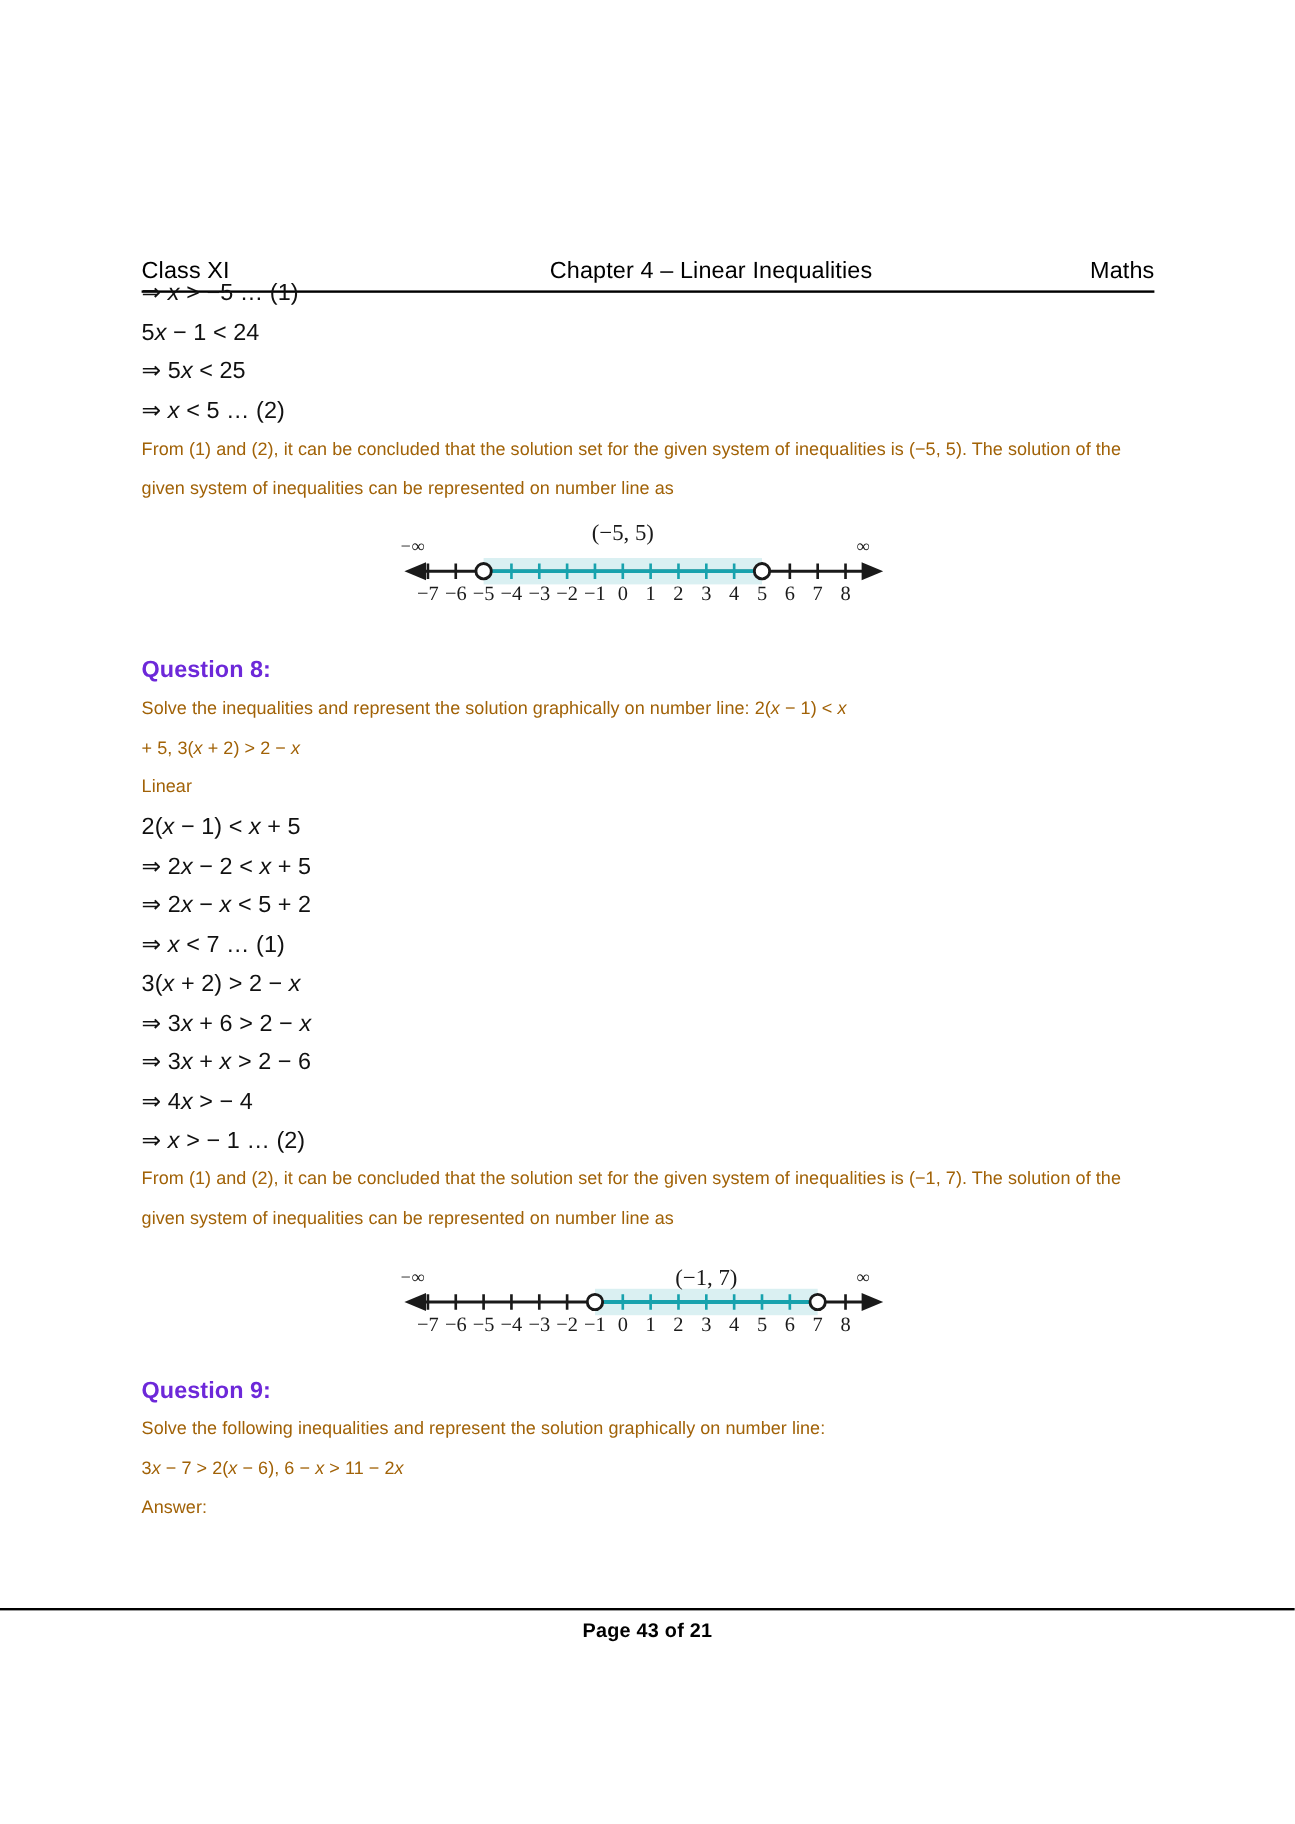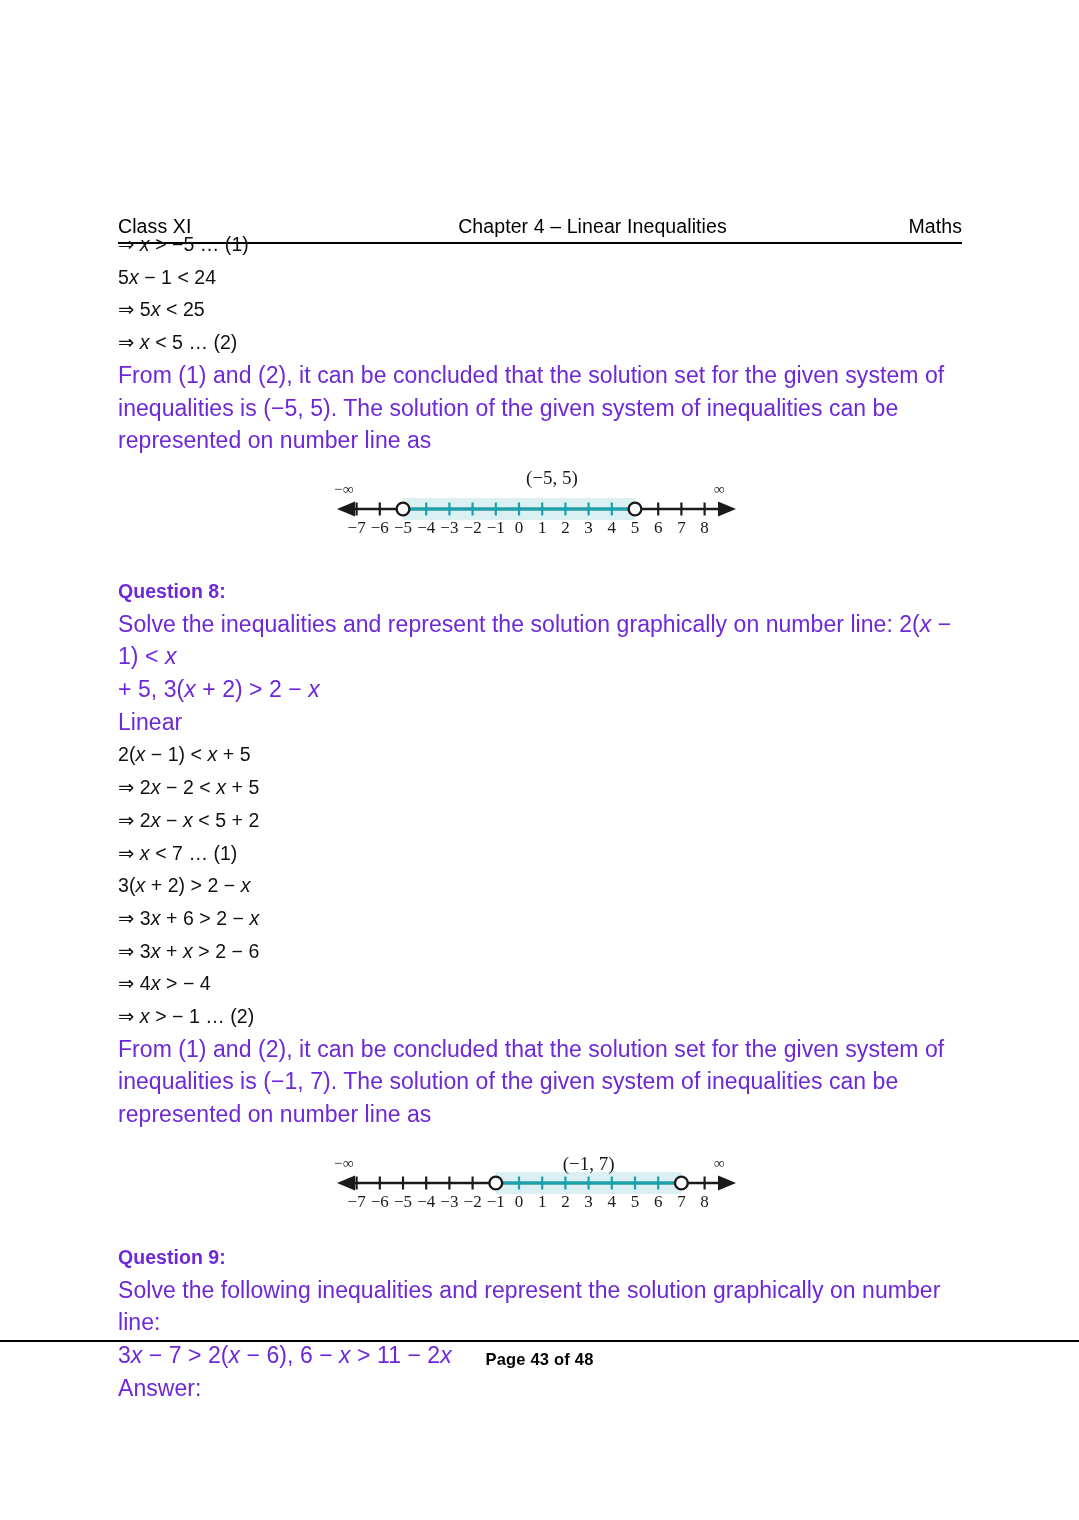--- a/index.html
+++ b/index.html
@@ -49,23 +49,23 @@
     width: 844px;
   }
   .line {
     font-size: 19.5px;
     line-height: 32.7px;
     color: #111;
     white-space: pre-wrap;
     letter-spacing: 0.05px;
   }
   .para {
-    font-size: 23px;
+    font-size: 15px;
     line-height: 32.7px;
-    color: #6d28d9;
+    color: #a16207;
     letter-spacing: 0.05px;
   }
   .qhead {
     font-size: 19.5px;
     font-weight: bold;
     color: #6d28d9;
     line-height: 32.7px;
     letter-spacing: 0.05px;
   }
   .spacer-lg { height: 32px; }
@@ -187,21 +187,21 @@
           <div class="nl-tick-label" style="left: 172.8px; top: 51px;">−1</div>
           <div class="nl-tick-label" style="left: 196px; top: 51px;">0</div>
           <div class="nl-tick-label" style="left: 219.2px; top: 51px;">1</div>
           <div class="nl-tick-label" style="left: 242.4px; top: 51px;">2</div>
           <div class="nl-tick-label" style="left: 265.6px; top: 51px;">3</div>
           <div class="nl-tick-label" style="left: 288.8px; top: 51px;">4</div>
           <div class="nl-tick-label" style="left: 312px; top: 51px;">5</div>
           <div class="nl-tick-label" style="left: 335.2px; top: 51px;">6</div>
           <div class="nl-tick-label" style="left: 358.4px; top: 51px;">7</div>
           <div class="nl-tick-label" style="left: 381.6px; top: 51px;">8</div>
-          <div class="nl-label" style="left: 196px; top: 0px; transform: translateX(-50%); margin-left: 33px;">(−5, 5)</div>
+          <div class="nl-label" style="left: 196px; top: 0px; transform: translateX(-50%);">(−5, 5)</div>
           <div class="nl-inf" style="left: 10px; top: 14px;">−∞</div>
           <div class="nl-inf" style="left: 391px; top: 14px;">∞</div>
         </div>
     </div>
 
     <div class="spacer-lg"></div>
 
     <div class="qhead">Question 8:</div>
     <div class="para">Solve the inequalities and represent the solution graphically on number line: 2(<i class="var">x</i> − 1) &lt; <i class="var">x</i></div>
     <div class="para">+ 5, 3(<i class="var">x</i> + 2) &gt; 2 − <i class="var">x</i></div>
@@ -271,15 +271,15 @@
     <div class="spacer-md"></div>
 
     <div class="qhead">Question 9:</div>
     <div class="para">Solve the following inequalities and represent the solution graphically on number line:</div>
     <div class="para">3<i class="var">x</i> − 7 &gt; 2(<i class="var">x</i> − 6), 6 − <i class="var">x</i> &gt; 11 − 2<i class="var">x</i></div>
     <div class="para">Answer:</div>
 
   </div>
 
   <div class="footer-rule"></div>
-  <div class="footer-text">Page 43 of 48</div>
+  <div class="footer-text">Page 43 of 21</div>
 
 </div>
 
 </body></html>

